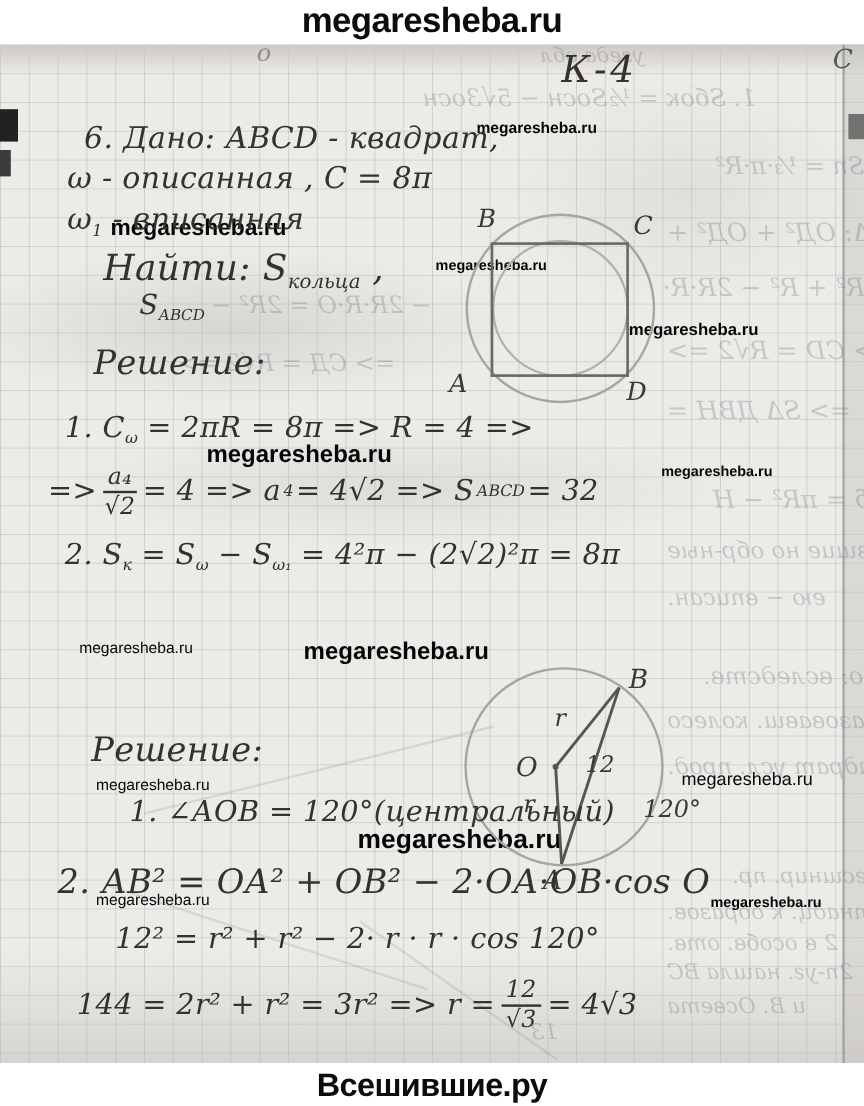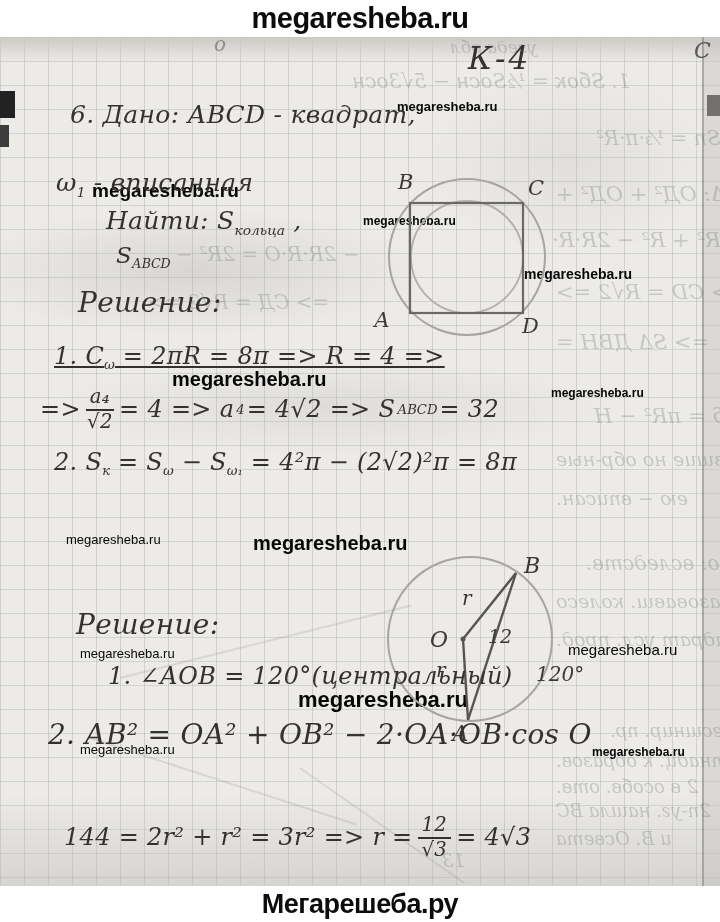--- a/index.html
+++ b/index.html
@@ -56,24 +56,24 @@
   .frac{display:inline-flex;flex-direction:column;align-items:center;vertical-align:middle;
         font-size:.82em;line-height:1.05;margin:0 3px;}
   .fnum{border-bottom:2px solid #34322f;padding:0 4px 1px;}
   .fden{padding-top:1px;}
 
   .l-variant{left:130px;top:10px;font-size:30px;}
   .l-code{left:468px;top:4px;font-size:31px;letter-spacing:3px;}
   .p1l0{left:70px;top:64px;font-size:25px;}
   .p1l1{left:56px;top:98px;font-size:25px;}
   .p1l2{left:56px;top:132px;font-size:25px;}
-  .p1l3{left:86px;top:170px;font-size:25px;margin-left:20px;}
+  .p1l3{left:86px;top:170px;font-size:30px;}
   .p1l4{left:116px;top:205px;font-size:23px;}
   .p1l5{left:78px;top:250px;font-size:28px;}
-  .s1l0{left:54px;top:306px;font-size:24px;text-decoration:underline;}
+  .s1l0{left:54px;top:306px;font-size:24px;}
   .s1l1{left:40px;top:350px;font-size:24px;}
   .s1l2{left:54px;top:412px;font-size:24px;}
   .p2l0{left:56px;top:466px;font-size:25px;}
   .p2l1{left:50px;top:518px;font-size:26px;}
   .p2l2{left:76px;top:572px;font-size:28px;}
   .s2l0{left:64px;top:626px;font-size:24px;margin-left:44px;}
   .s2l1{left:48px;top:682px;font-size:28px;}
   .s2l2{left:96px;top:732px;font-size:24px;}
   .s2l3{left:64px;top:778px;font-size:24px;}
 
@@ -182,20 +182,21 @@
   <span class="wm w8">megaresheba.ru</span>
   <span class="wm w9">megaresheba.ru</span>
   <span class="wm w10">megaresheba.ru</span>
   <span class="wm w11">megaresheba.ru</span>
   <span class="wm w12">megaresheba.ru</span>
   <span class="wm w13">megaresheba.ru</span>
 
   <span class="hw l-code">К-4</span>
 
   <span class="hw p1l0">6. Дано: АВСD - квадрат,</span>
+  <span class="hw p1l1">ω - описанная , С = 8π</span>
   <span class="hw p1l2">ω<span class="sub">1</span> - вписанная</span>
   <span class="hw p1l3">Найти: S<span class="sub">кольца</span> ,</span>
   <span class="hw p1l4">S<span class="sub">АВСD</span></span>
   <span class="hw p1l5">Решение:</span>
 
   <svg class="fig fig1" width="212" height="180">
     <circle cx="99" cy="98" r="78" fill="none" stroke="#a7a5a1" stroke-width="2"></circle>
     <circle cx="99" cy="98" r="56" fill="none" stroke="#b1afab" stroke-width="1.8"></circle>
     <rect x="42" y="44" width="113" height="110" fill="none" stroke="#6b6965" stroke-width="2.2"></rect>
     <text x="30" y="30" font-size="21">В</text>
@@ -223,22 +224,23 @@
     <text x="52" y="98" font-size="22">О</text>
     <text x="84" y="56" font-size="20">r</text>
     <text x="58" y="128" font-size="20">r</text>
     <text x="110" y="94" font-size="19">12</text>
     <text x="158" y="132" font-size="20">120°</text>
     <text x="74" y="192" font-size="22">А</text>
   </svg>
 
   <span class="hw s2l0">1. ∠АОВ = 120°(центральный)</span>
   <span class="hw s2l1">2. АВ² = ОА² + ОВ² − 2·ОА·ОВ·cos O</span>
+  <span class="hw s2l2">12² = r² + r² − 2· r · r · cos 120°</span>
   <span class="hw hw-flex s2l3">144 = 2r² + r² = 3r² =&gt; r = <span class="frac">
         <span class="fnum">12</span>
         <span class="fden">√3</span>
       </span> = 4√3</span>
 
 </div>
 
 <div class="band bottom">
-  <span class="site-logo footer-logo">Мегарешеба.ру</span>
+  <span class="site-logo footer-logo">Всешившие.ру</span>
 </div>
 
 </body></html>

